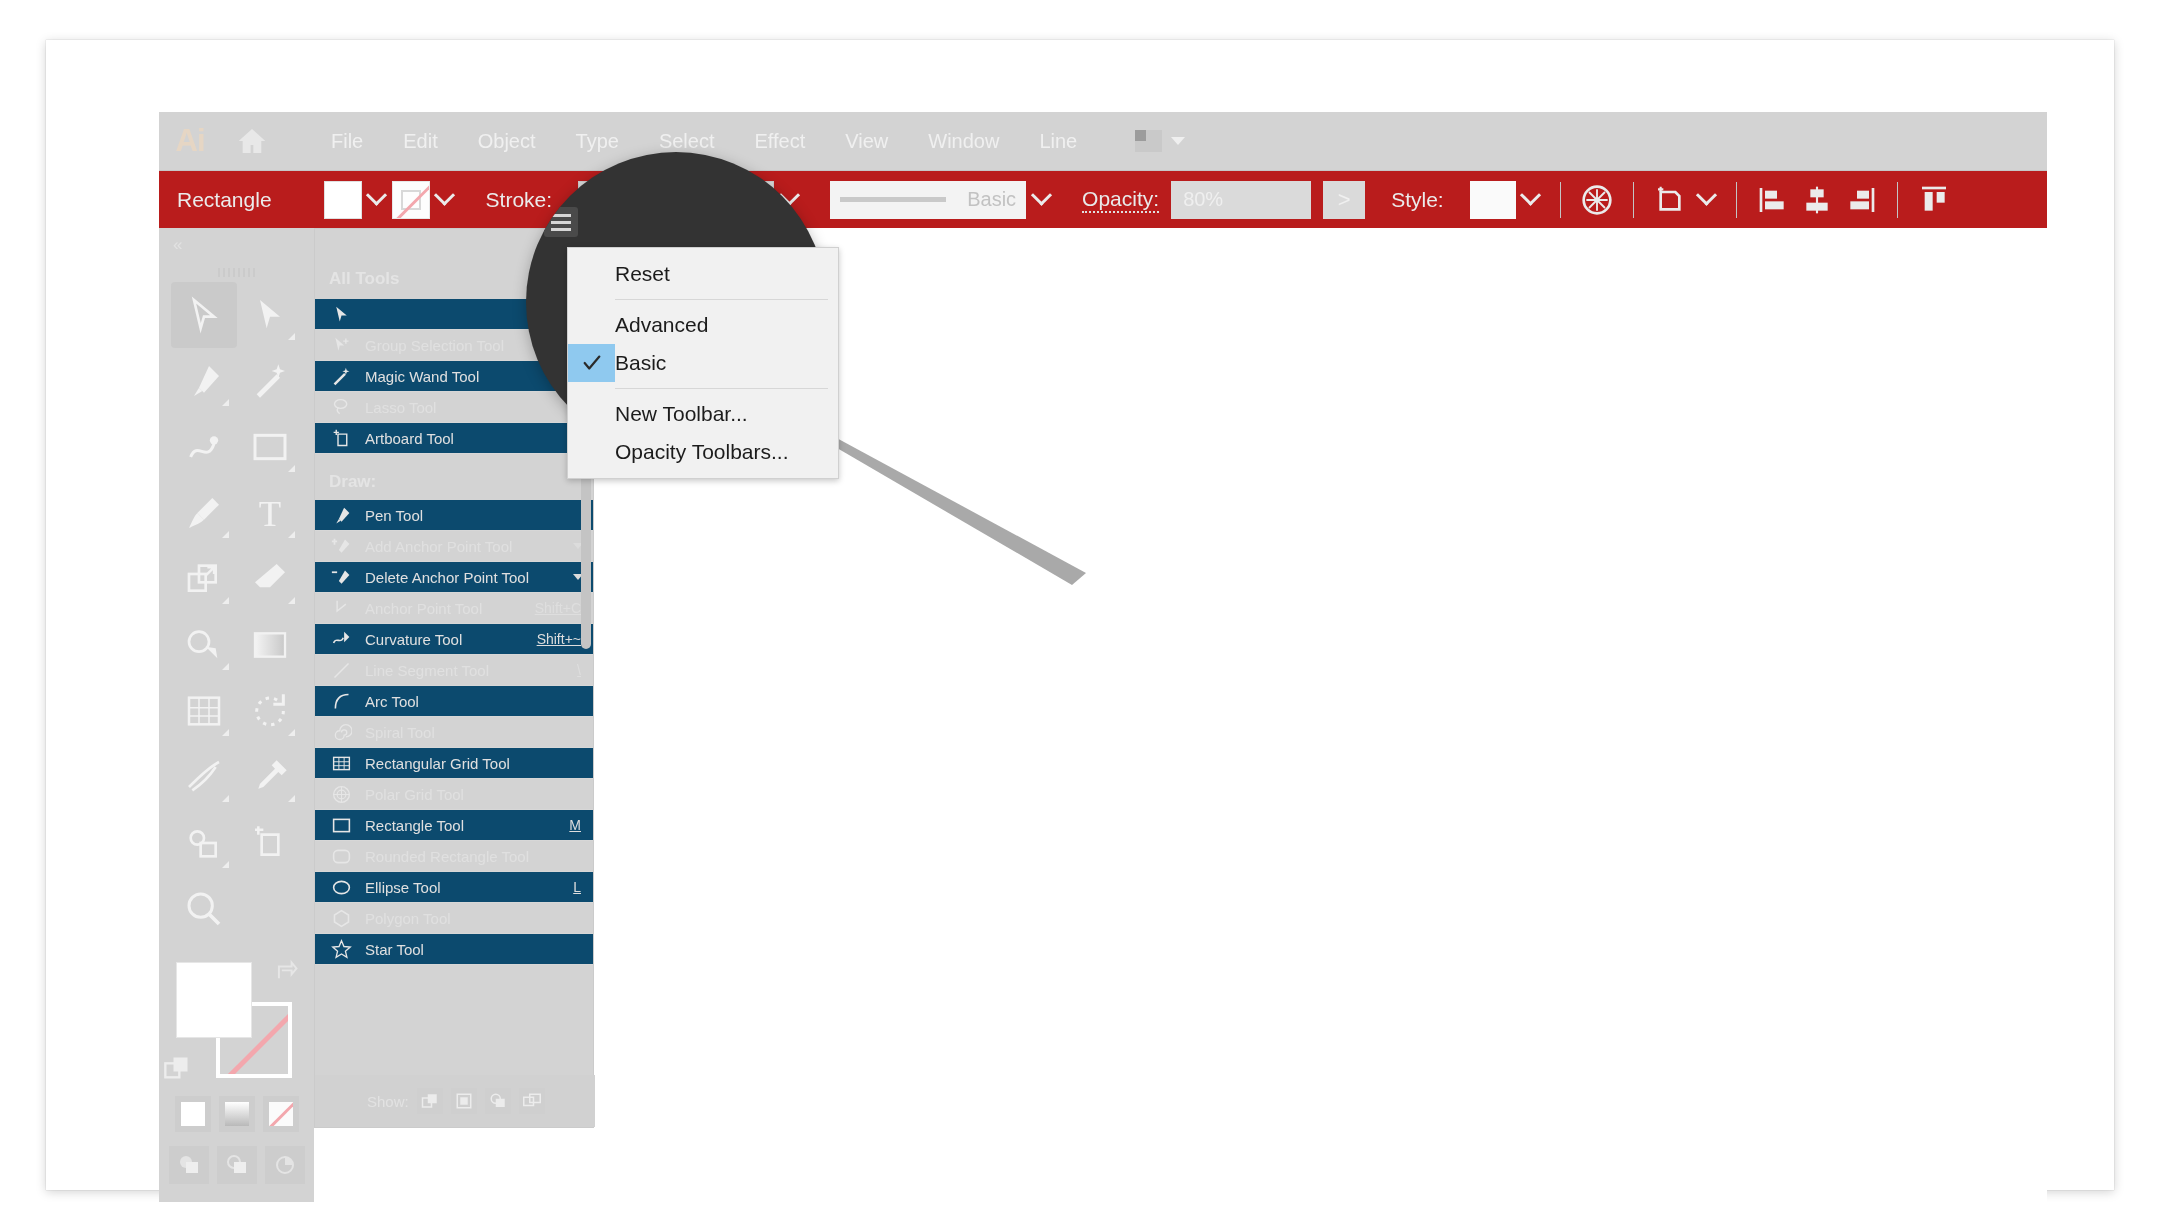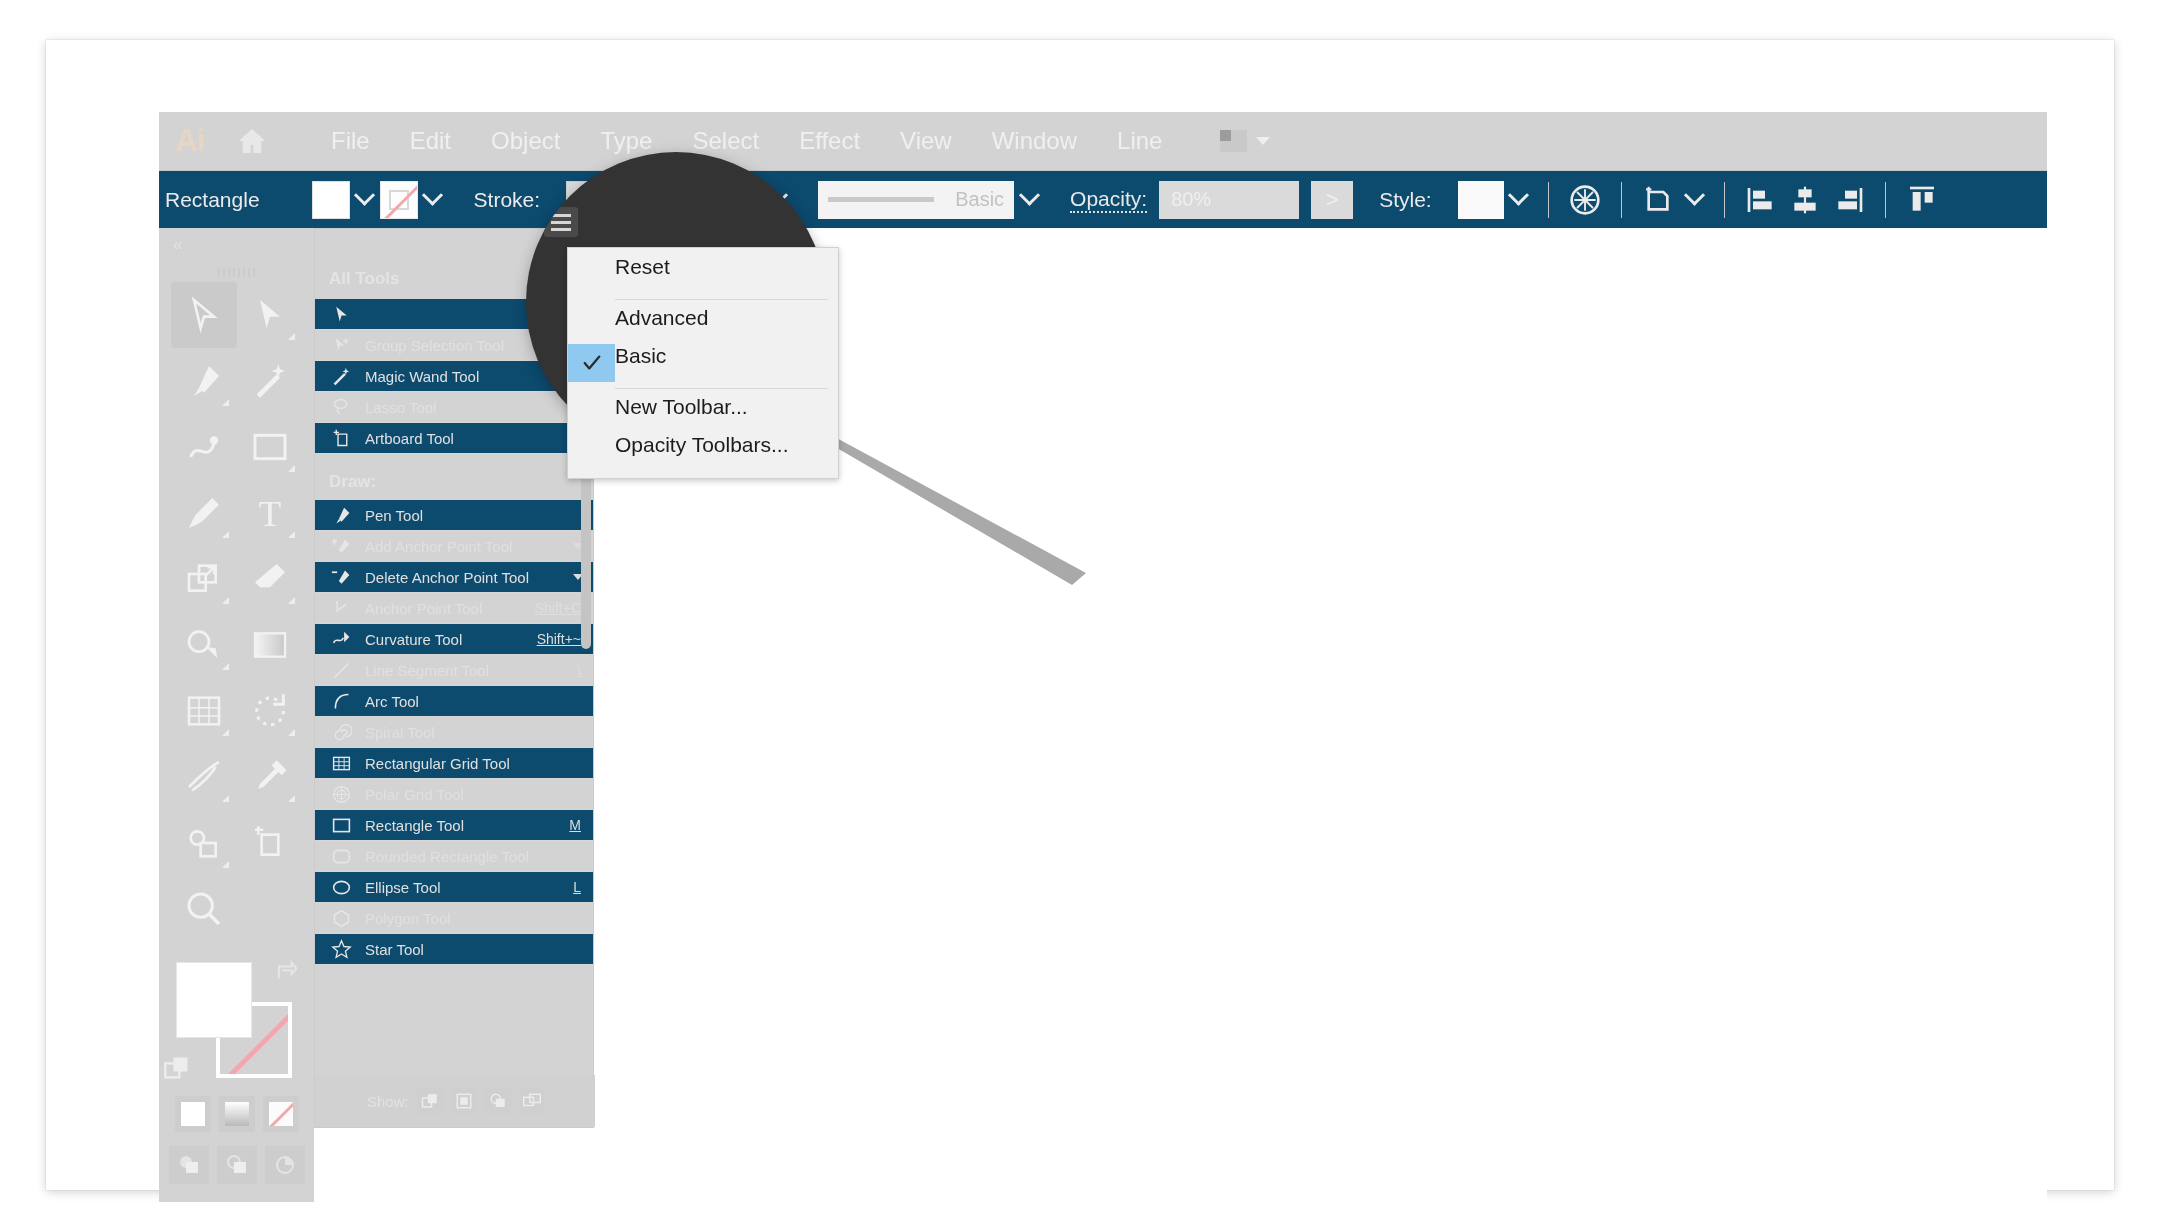--- a/index.html
+++ b/index.html
@@ -58,21 +58,21 @@
   }
   .home-icon {
     width: 62px; height: 58px;
     display: flex; align-items: center; justify-content: center;
   }
   .home-icon svg { width: 32px; height: 32px; fill: #e8e8e8; }
 
   .menu-items { display: flex; align-items: center; margin-left: 28px; }
   .menu-item {
     color: #f0f0f0;
-    font-size: 24px;
+    font-size: 20px;
     padding: 0 20px;
     line-height: 58px;
     white-space: nowrap;
   }
 
   .arrange-btn {
     margin-left: 38px;
     display: flex; align-items: center; gap: 9px;
   }
   .arrange-glyph {
@@ -90,24 +90,24 @@
     border-left: 7px solid transparent;
     border-right: 7px solid transparent;
     border-top: 8px solid #efefef;
   }
 
   
   #optionsbar {
     position: absolute;
     left: 0; top: 58px;
     width: 1888px; height: 58px;
-    background: #0c4a6e;
+    background: #b91c1c;
     border-top: 1px solid #c6c6c6;
     display: flex; align-items: center;
-    padding-left: 6px;
+    padding-left: 18px;
     gap: 0;
   }
   .ob-label {
     color: #ebebeb;
     font-size: 21px;
     white-space: nowrap;
   }
   .ob-gap { width: 26px; }
 
   .swatch-box {
@@ -421,21 +421,21 @@
     left: 521px; top: 207px;
     width: 272px;
     background: #f1f1f1;
     border: 1px solid #d0d0d0;
     box-shadow: 0 2px 6px rgba(0,0,0,0.22);
     padding: 7px 0 7px 0;
     z-index: 30;
   }
   .dd-item {
     height: 38px;
-    display: flex; align-items: flex-start;
+    display: flex; align-items: center;
     font-size: 21px;
     color: #1c1c1c;
     padding-left: 0;
     position: relative;
   }
   .dd-check {
     width: 47px; height: 38px;
     display: flex; align-items: center; justify-content: center;
     flex: 0 0 47px;
   }

